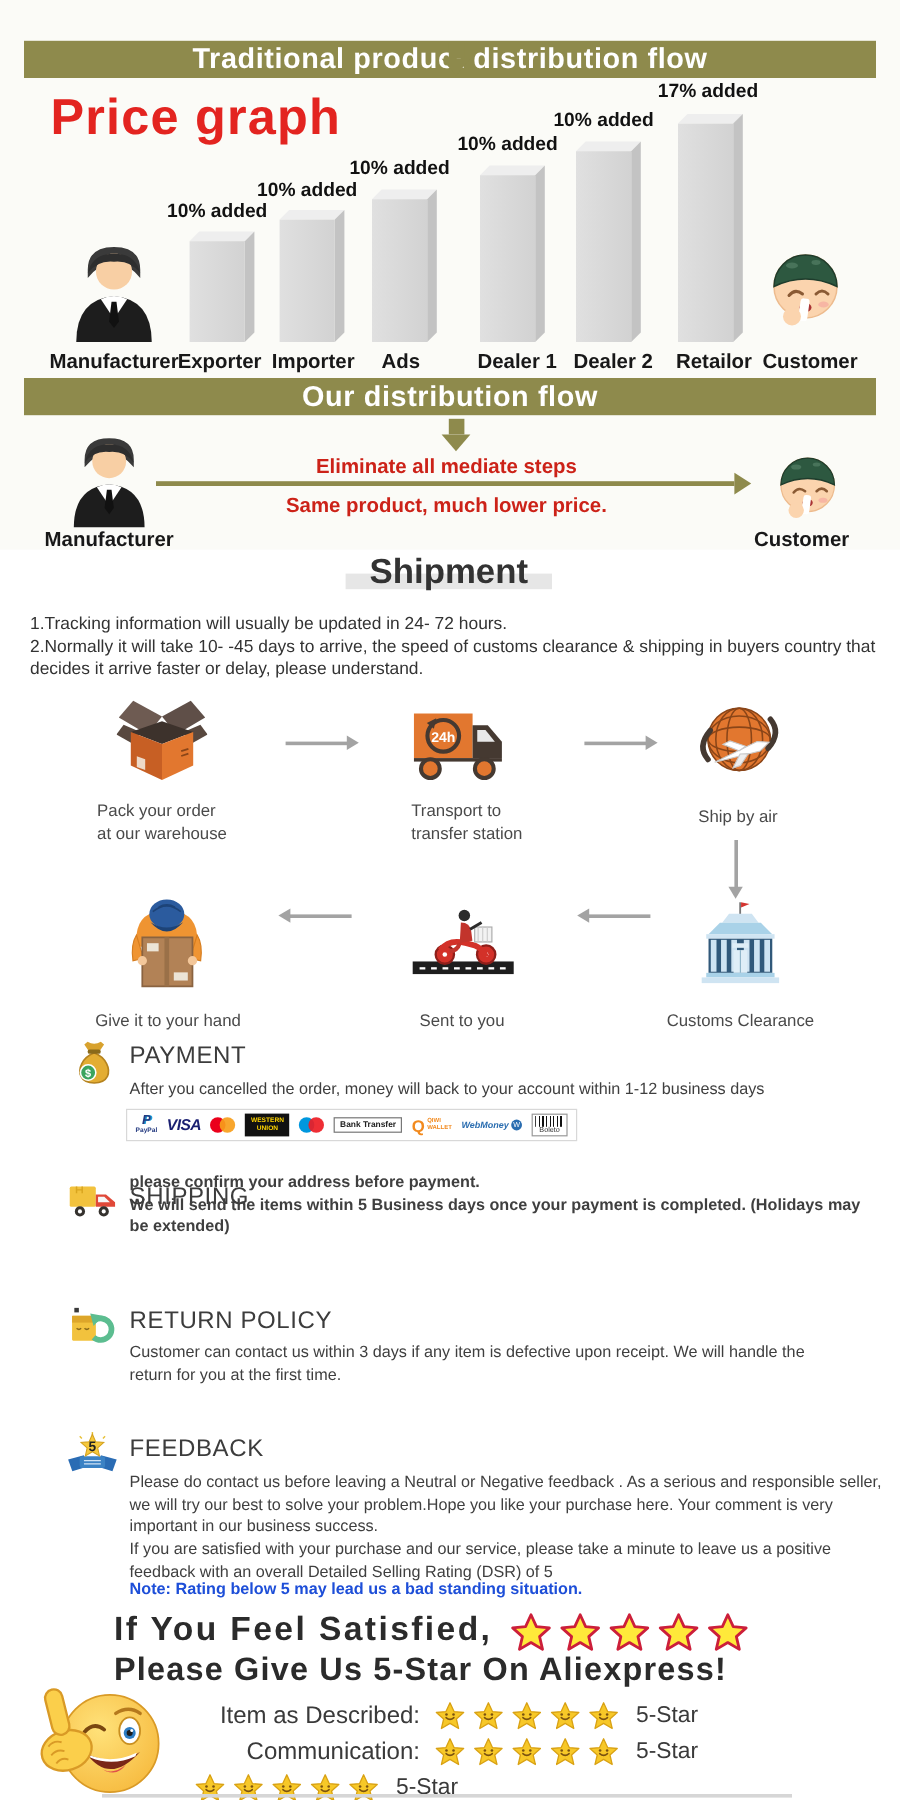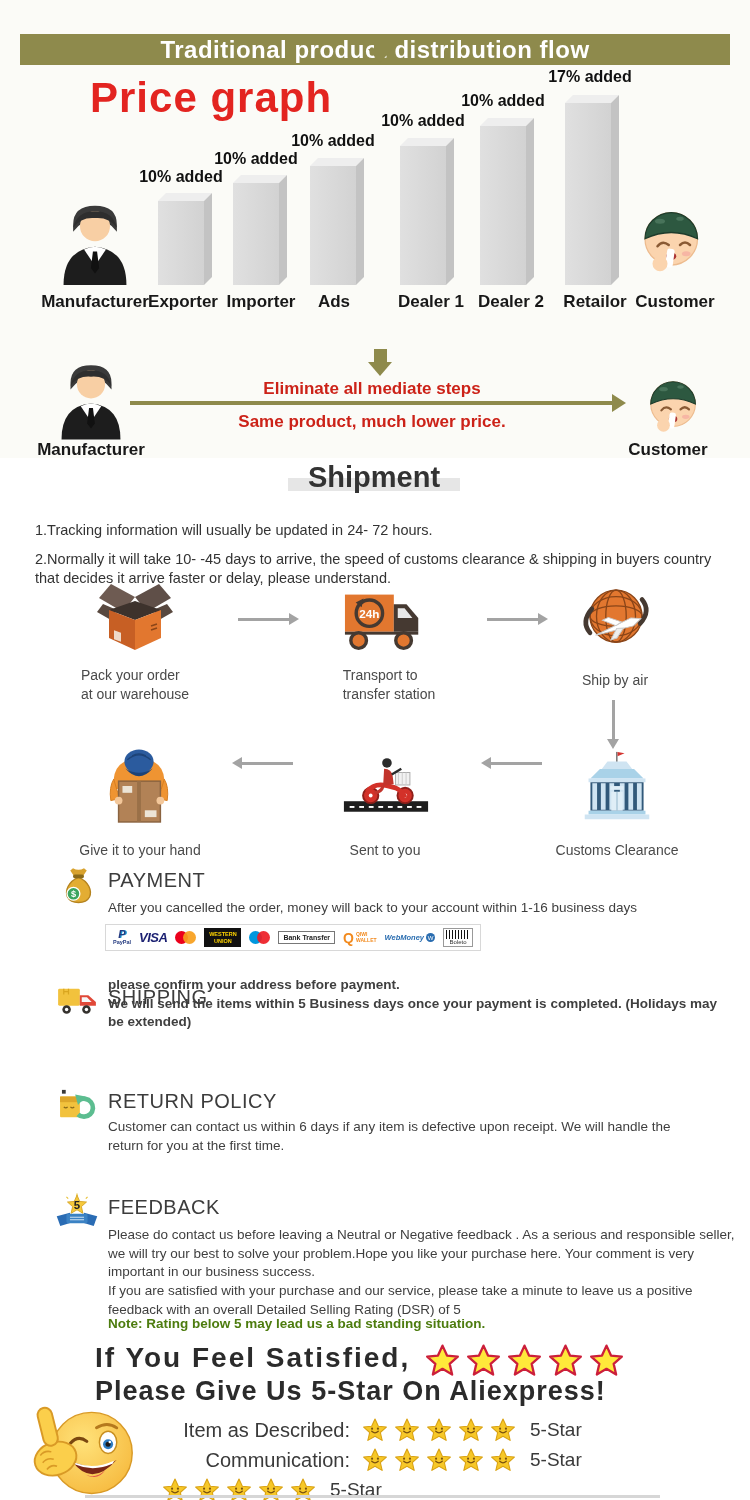--- a/index.html
+++ b/index.html
@@ -7,56 +7,56 @@
         font-family:"Liberation Sans","DejaVu Sans",sans-serif;color:#333;}
   .abs{position:absolute;}
   .photo-bg{left:0;top:0;width:750px;height:458px;background:#fbfbf7;}
   
   .banner{background:#8e8a4c;color:#fff;font-weight:bold;font-size:24px;text-align:center;
           line-height:31px;height:31px;letter-spacing:.5px;}
   .olive-shaft{width:13px;height:13px;background:#8e8a4c;}
   .olive-head{width:0;height:0;border-left:12px solid transparent;border-right:12px solid transparent;
               border-top:14px solid #8e8a4c;}
   
-  .price-title{color:#e32420;font-weight:bold;font-size:42px;letter-spacing:1px;margin-left:48px;}
+  .price-title{color:#e32420;font-weight:bold;font-size:42px;letter-spacing:1px;}
   #chart{left:0;top:70px;width:750px;height:215px;}
   .bar{position:absolute;bottom:0;width:54px;}
   .bar .face-front{position:absolute;left:0;top:8px;bottom:0;width:46px;
        background:linear-gradient(90deg,#e0e0e0,#d2d2d2);}
   .bar .face-top{position:absolute;left:0;top:0;width:46px;height:8px;background:#eeeeee;
        transform:skewX(-45deg);transform-origin:bottom left;}
   .bar .face-side{position:absolute;left:46px;top:8px;width:8px;height:calc(100% - 8px);
        background:#c3c3c3;transform:skewY(-45deg);transform-origin:0 0;}
   .barlabel{font-weight:bold;font-size:16px;color:#111;transform:translateX(-50%);white-space:nowrap;}
   .rolelabel{font-weight:bold;font-size:17px;color:#181818;transform:translateX(-50%);white-space:nowrap;}
   .red-note{color:#cc2218;font-weight:bold;font-size:17px;transform:translateX(-50%);white-space:nowrap;}
   .flow-line{height:4px;background:#8e8a4c;}
   .flow-line:after{content:"";position:absolute;right:-14px;top:-7px;width:0;height:0;
       border-top:9px solid transparent;border-bottom:9px solid transparent;border-left:14px solid #8e8a4c;}
   
   .ship-bar{background:#e6e6e6;height:13px;}
   .ship-title{font-weight:bold;font-size:29px;color:#333;transform:translateX(-50%);z-index:1;}
   .notes{font-size:14.5px;color:#333;line-height:1.32;}
-  .notes p{margin:10px;}
+  .notes p{margin:0;}
   .step-label{font-size:14px;color:#4a4a4a;text-align:left;white-space:pre-line;
               transform:translateX(-50%);line-height:1.35;}
   .arrow-r,.arrow-l{height:3px;background:#a3a3a3;}
   .arrow-r:after{content:"";position:absolute;right:-9px;top:-5px;border-top:6.5px solid transparent;
       border-bottom:6.5px solid transparent;border-left:10px solid #a3a3a3;}
   .arrow-l:before{content:"";position:absolute;left:-9px;top:-5px;border-top:6.5px solid transparent;
       border-bottom:6.5px solid transparent;border-right:10px solid #a3a3a3;}
   .arrow-d{width:3px;background:#a3a3a3;}
   .arrow-d:after{content:"";position:absolute;bottom:-9px;left:-5px;border-left:6.5px solid transparent;
       border-right:6.5px solid transparent;border-top:10px solid #a3a3a3;}
   
   .sec-title{font-size:20px;color:#3c3c3c;letter-spacing:.5px;}
   .sec-body{font-size:13.5px;color:#3f3f3f;line-height:1.38;}
   .sec-body p{margin:0;}
   .pre{white-space:pre-line;}
-  .note-bold{font-size:13.5px;font-weight:bold;color:#4d7c0f;}
+  .note-bold{font-size:13.5px;font-weight:bold;color:#1d4ed8;}
   
   .pay-strip{display:flex;align-items:center;gap:8px;height:27px;padding:0 7px;background:#fff;
              border:1px solid #d8d8d8;box-sizing:border-box;}
   .chip{display:flex;align-items:center;justify-content:center;}
   .pp{flex-direction:column;line-height:1;}
   .pp-icon{font-style:italic;font-weight:bold;font-size:11px;color:#253b80;text-shadow:1.2px 0 #179bd7;}
   .pp-word{font-size:5.5px;font-weight:bold;color:#253b80;}
   .visa-word{font-style:italic;font-weight:900;font-size:13px;color:#1a1f71;letter-spacing:-.5px;}
   .circ{width:13px;height:13px;border-radius:50%;display:inline-block;}
   .mc1{background:#eb001b;}.mc2{background:#f79e1b;margin-left:-5px;opacity:.92;}
@@ -339,20 +339,21 @@
 
   <div class="abs rolelabel" style="left:95px;top:292px;">Manufacturer</div>
   <div class="abs rolelabel" style="left:183px;top:292px;">Exporter</div>
   <div class="abs rolelabel" style="left:261px;top:292px;">Importer</div>
   <div class="abs rolelabel" style="left:334px;top:292px;">Ads</div>
   <div class="abs rolelabel" style="left:431px;top:292px;">Dealer 1</div>
   <div class="abs rolelabel" style="left:511px;top:292px;">Dealer 2</div>
   <div class="abs rolelabel" style="left:595px;top:292px;">Retailor</div>
   <div class="abs rolelabel" style="left:675px;top:292px;">Customer</div>
 
+  <div class="abs banner" style="left:20px;top:315px;width:710px;">Our distribution flow</div>
   <div class="abs" style="left:368px;top:349px;">
     <div class="olive-shaft" style="margin-left:6px;"></div>
       <div class="olive-head"></div>
   </div>
   <svg class="abs" style="left:52px;top:360px;width:78px;height:82px;">
       <use href="#sym-businessman"></use>
     </svg>
   <div class="abs red-note" style="left:372px;top:379px;">Eliminate all mediate steps</div>
   <div class="abs flow-line" style="left:130px;top:401px;width:482px;"></div>
   <div class="abs red-note" style="left:372px;top:412px;">Same product, much lower price.</div>
@@ -399,21 +400,21 @@
   <div class="abs arrow-l" style="left:241px;top:762px;width:52px;"></div>
   <svg class="abs" style="left:104px;top:744px;width:70px;height:84px;">
       <use href="#sym-carry"></use>
     </svg>
   <div class="abs step-label" style="left:140px;top:841px;">Give it to your hand</div>
 
   <svg class="abs" style="left:62px;top:866px;width:33px;height:40px;">
       <use href="#sym-moneybag"></use>
     </svg>
   <div class="abs sec-title" style="left:108px;top:869px;">PAYMENT</div>
-  <div class="abs sec-body" style="left:108px;top:899px;width:625px;">After you cancelled the order, money will back to your account within 1-16 business days</div>
+  <div class="abs sec-body" style="left:108px;top:899px;width:625px;">After you cancelled the order, money will back to your account within 1-12 business days</div>
   <div class="abs pay-strip" style="left:105px;top:924px;">
     <div class="chip pp">
       <span class="pp-icon">P</span>
       <span class="pp-word">PayPal</span>
     </div>
     <div class="chip">
       <span class="visa-word">VISA</span>
     </div>
     <div class="chip">
       <span class="circ mc1"></span>
@@ -449,21 +450,21 @@
       <use href="#sym-truckship"></use>
     </svg>
   <div class="abs sec-title" style="left:108px;top:986px;">SHIPPING</div>
   <div class="abs sec-body pre" style="left:108px;top:976px;width:628px;font-weight:bold;">please confirm your address before payment.
 We will send the items within 5 Business days once your payment is completed. (Holidays may be extended)</div>
 
   <svg class="abs" style="left:59px;top:1088px;width:38px;height:34px;">
       <use href="#sym-return"></use>
     </svg>
   <div class="abs sec-title" style="left:108px;top:1090px;">RETURN POLICY</div>
-  <div class="abs sec-body" style="left:108px;top:1118px;width:600px;">Customer can contact us within 6 days if any item is defective upon receipt. We will handle the return for you at the first time.</div>
+  <div class="abs sec-body" style="left:108px;top:1118px;width:600px;">Customer can contact us within 3 days if any item is defective upon receipt. We will handle the return for you at the first time.</div>
 
   <svg class="abs" style="left:55px;top:1192px;width:44px;height:38px;">
       <use href="#sym-feedback5"></use>
     </svg>
   <div class="abs sec-title" style="left:108px;top:1196px;">FEEDBACK</div>
   <div class="abs sec-body" style="left:108px;top:1226px;width:628px;">
     <p>Please do contact us before leaving a Neutral or Negative  feedback . As a serious and responsible seller, we will try our best to solve your problem.Hope you like your purchase here. Your comment is very important in our business success.</p>
     <p>If you are satisfied with your purchase and our service,  please take a minute to leave us  a positive feedback with an overall  Detailed Selling Rating (DSR) of 5</p>
   </div>
   <div class="abs note-bold" style="left:108px;top:1316px;">Note: Rating below 5 may lead us a bad standing situation.</div>

